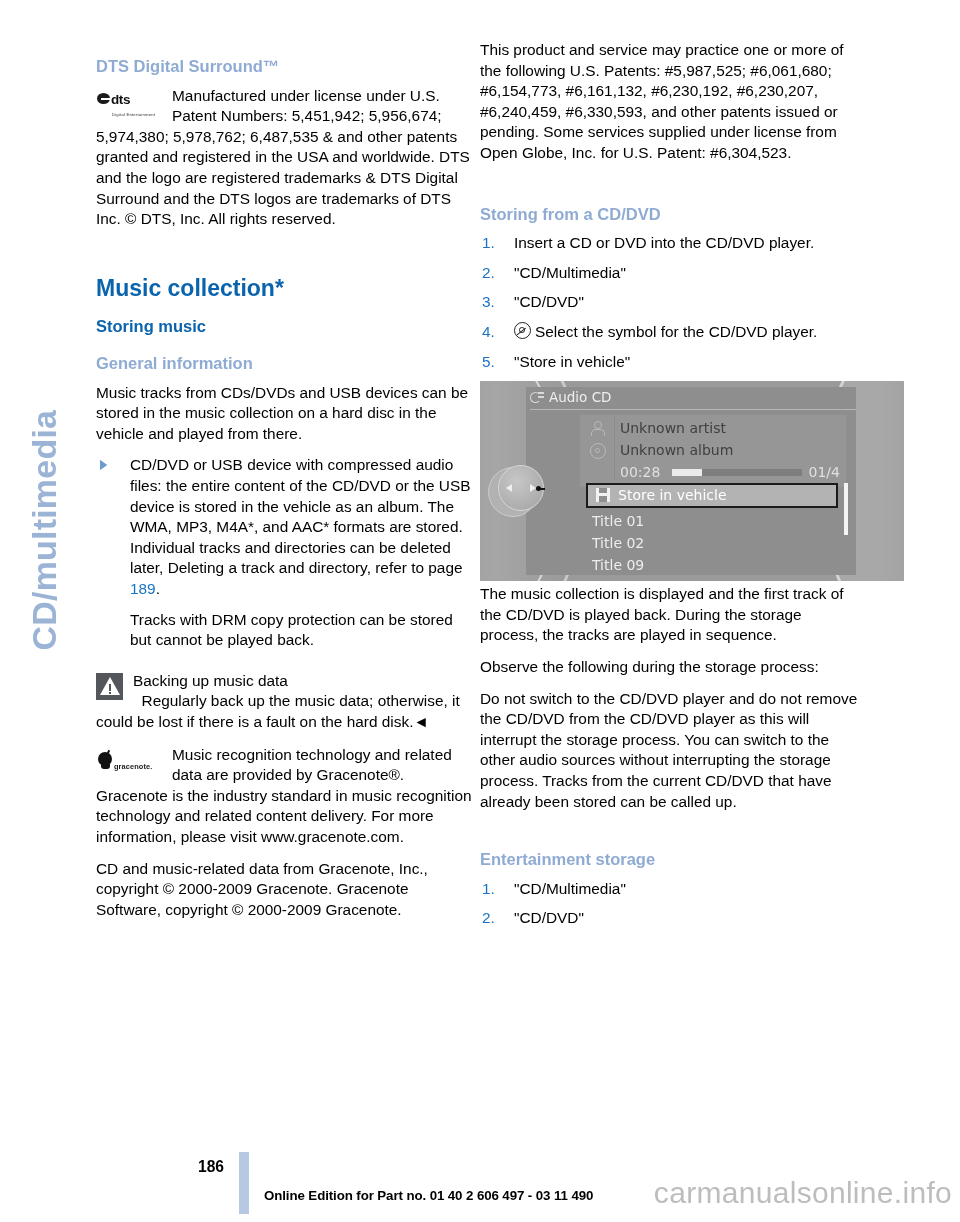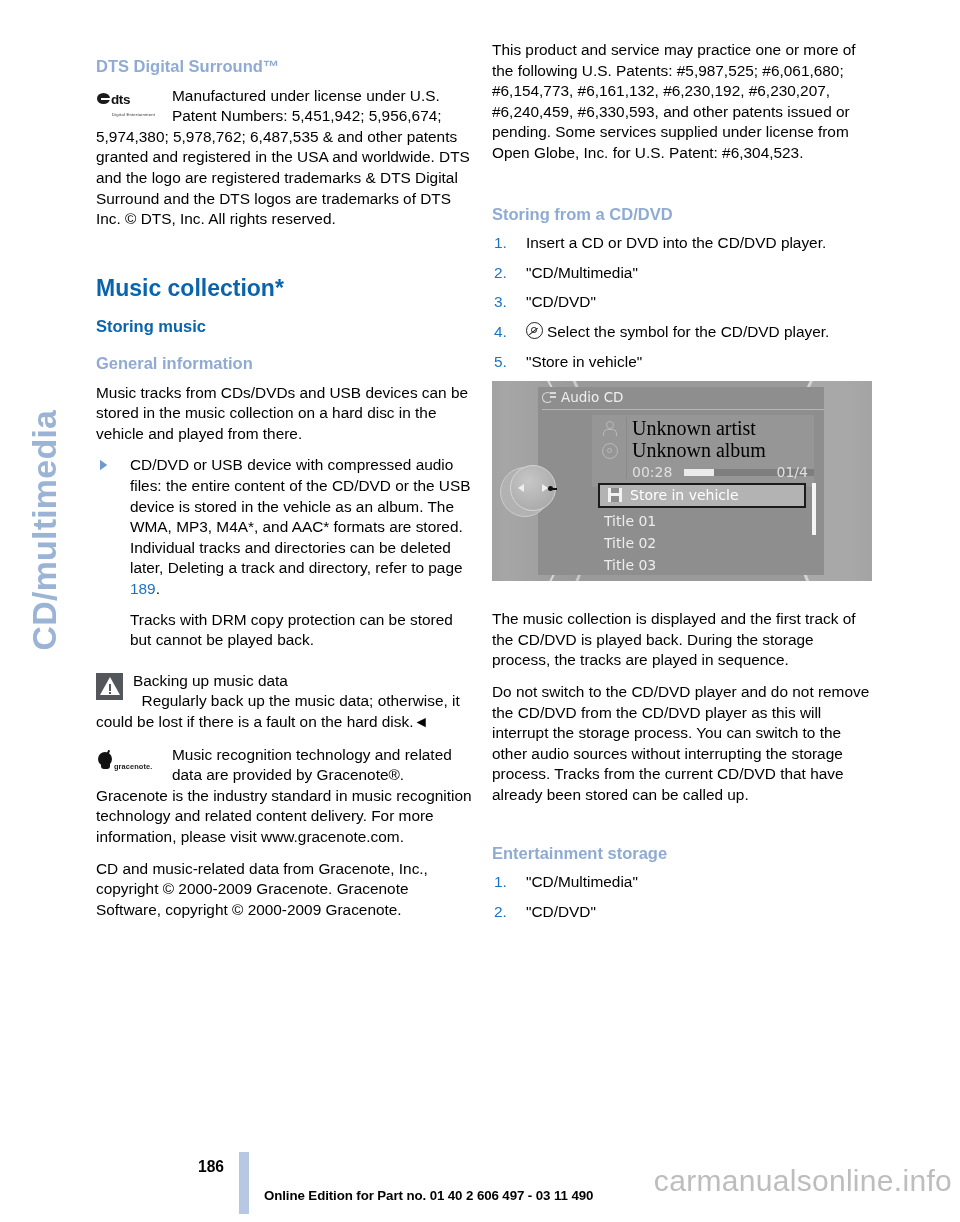--- a/index.html
+++ b/index.html
@@ -40,21 +40,21 @@
     padding-left: 18px;
   }
 
   
   .column {
     position: absolute;
     top: 40px;
     width: 380px;
   }
   #col-left  { left: 96px; }
-  #col-right { left: 492px; }
+  #col-right { left: 480px; }
 
   
   h1.h-main {
     font-size: 23px;
     font-weight: bold;
     color: #0a64ad;
     margin: 0 0 14px 0;
     line-height: 1.2;
   }
   h2.h-sub {
@@ -279,23 +279,23 @@
     top: 19.5px;
     transform: translateX(-50%);
     width: 2px;
     height: 2px;
     background: #53565a;
   }
 
   
   .idrive {
     position: relative;
-    width: 380px;
+    width: 424px;
     height: 200px;
-    margin: 8px 0 28px 0;
+    margin: 8px 0 3px 0;
     background: #9a9a9a;
     overflow: hidden;
     font-family: "DejaVu Sans", sans-serif;
   }
   
   .idrive .bezel-left {
     position: absolute;
     left: -120px; top: -70px;
     width: 220px; height: 340px;
     border-radius: 50%;
@@ -362,25 +362,24 @@
   .idrive .info {
     position: absolute;
     left: 54px; top: 28px;
     right: 10px;
     background: #969696;
     padding: 2px 0 4px 0;
   }
   .idrive .info .irow {
     position: relative;
     height: 22px;
-    font-size: 20px;
-    color: #000000;
+    font-size: 14px;
+    color: #404040;
     padding-left: 40px;
     line-height: 22px;
-    font-family: Liberation Serif, serif;
   }
   .idrive .ic-divider {
     position: absolute;
     left: 34px; top: 2px;
     width: 1px; height: 62px;
     background: #8a8a8a;
   }
   .idrive .ic-person {
     position: absolute;
     left: 10px; top: 4px;
@@ -564,21 +563,21 @@
     left: 264px;
     top: 36px;
     font-size: 13.3px;
     font-weight: bold;
     color: #000;
     letter-spacing: -0.1px;
   }
   #watermark {
     position: absolute;
     right: 8px;
-    bottom: 24px;
+    bottom: 12px;
     font-size: 30px;
     color: #bdbdbd;
     letter-spacing: 0.3px;
     font-family: "Liberation Sans", sans-serif;
   }
 </style>
 </head>
 <body>
 
 <div id="side-tab">
@@ -714,37 +713,38 @@
         </div>
       </div>
 
       <div class="selrow">
         <span class="save-ic"></span>
         <span>Store in vehicle</span>
       </div>
 
       <div class="titlerow" style="top:126px">Title  01</div>
       <div class="titlerow" style="top:148px">Title  02</div>
-      <div class="titlerow" style="top:170px">Title  03</div>
+      <div class="titlerow" style="top:170px">Title  09</div>
 
       <div class="scrollbar"></div>
     </div>
 
     <div class="knob-ring"></div>
     <div class="knob">
       <span class="arr-l"></span>
       <span class="arr-r"></span>
     </div>
     <div class="pointer">
       <span class="dot"></span>
         <span class="line"></span>
     </div>
   </div>
 
   <p class="body">The music collection is displayed and the first track of the CD/DVD is played back. During the storage process, the tracks are played in sequence.</p>
+  <p class="body">Observe the following during the storage process:</p>
   <p class="body">Do not switch to the CD/DVD player and do not remove the CD/DVD from the CD/DVD player as this will interrupt the storage process. You can switch to the other audio sources without interrupting the storage process. Tracks from the current CD/DVD that have already been stored can be called up.</p>
 
   <div style="height:10px"></div>
 
   <h3 class="h-minor">Entertainment storage</h3>
 
   <ol class="numbered">
     <li>
       <span class="num">1.</span>
       <span>"CD/Multimedia"</span>

